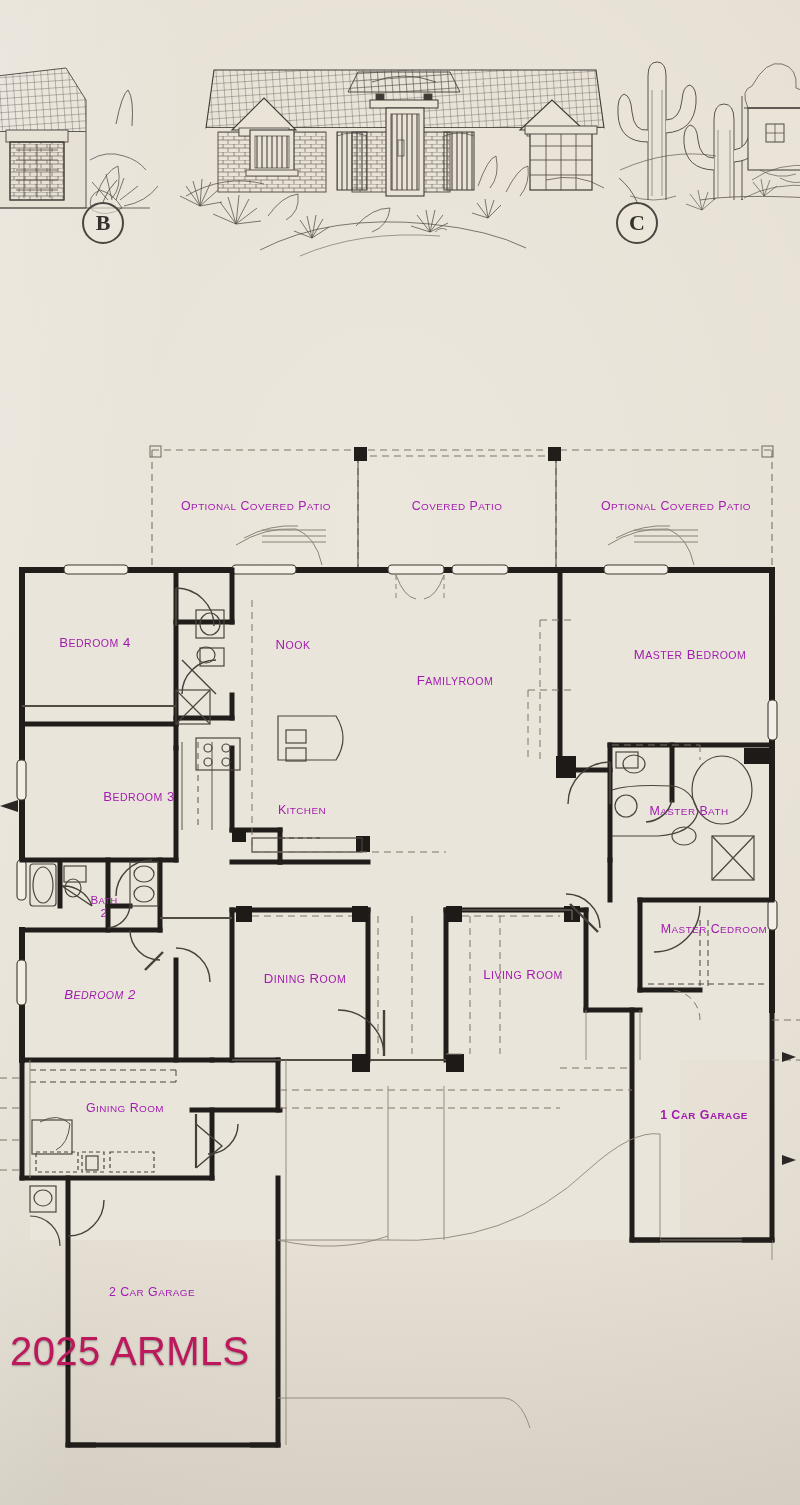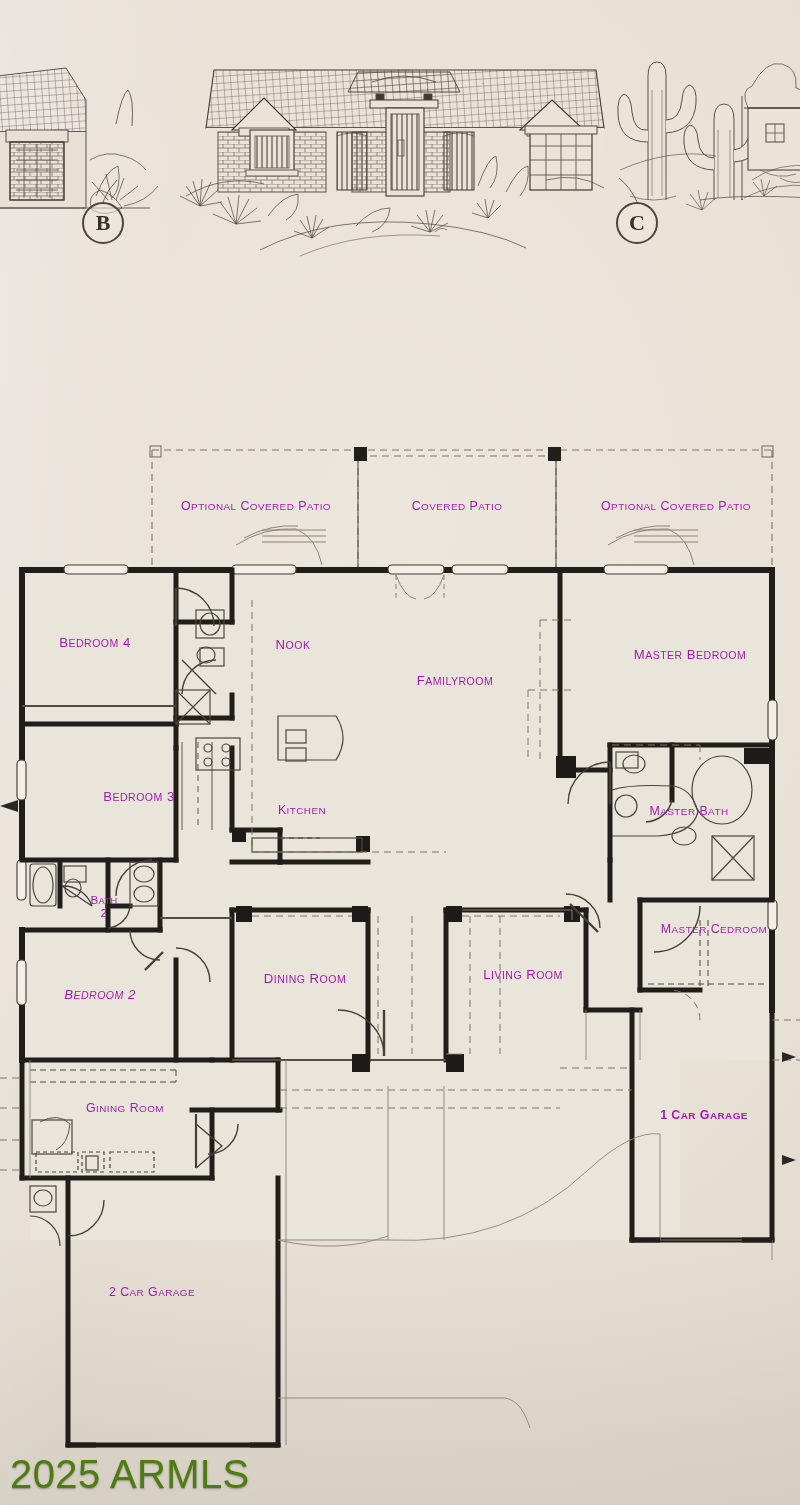--- a/index.html
+++ b/index.html
@@ -46,24 +46,24 @@
     position:absolute;width:38px;height:38px;border-radius:50%;
     border:2px solid #4a4540;
     display:flex;align-items:center;justify-content:center;
     font-family:"Liberation Serif", serif;
     font-size:22px;font-weight:700;color:#35312c;
     background:rgba(236,231,221,.55);
     transform:translate(-50%,-50%);
   }
   
   #watermark{
-    position:absolute;left:10px;top:1452px;
+    position:absolute;left:10px;top:1329px;
     font-family:"Liberation Sans", sans-serif;
     font-size:40px;letter-spacing:.01em;
-    color:#4d7c0f;
+    color:#be185d;
     text-shadow:0 1px 2px rgba(0,0,0,.35);
     user-select:none;
   }
 </style>
 </head>
 <body>
 
 <div id="paper"></div>
 
 <div class="stage">

